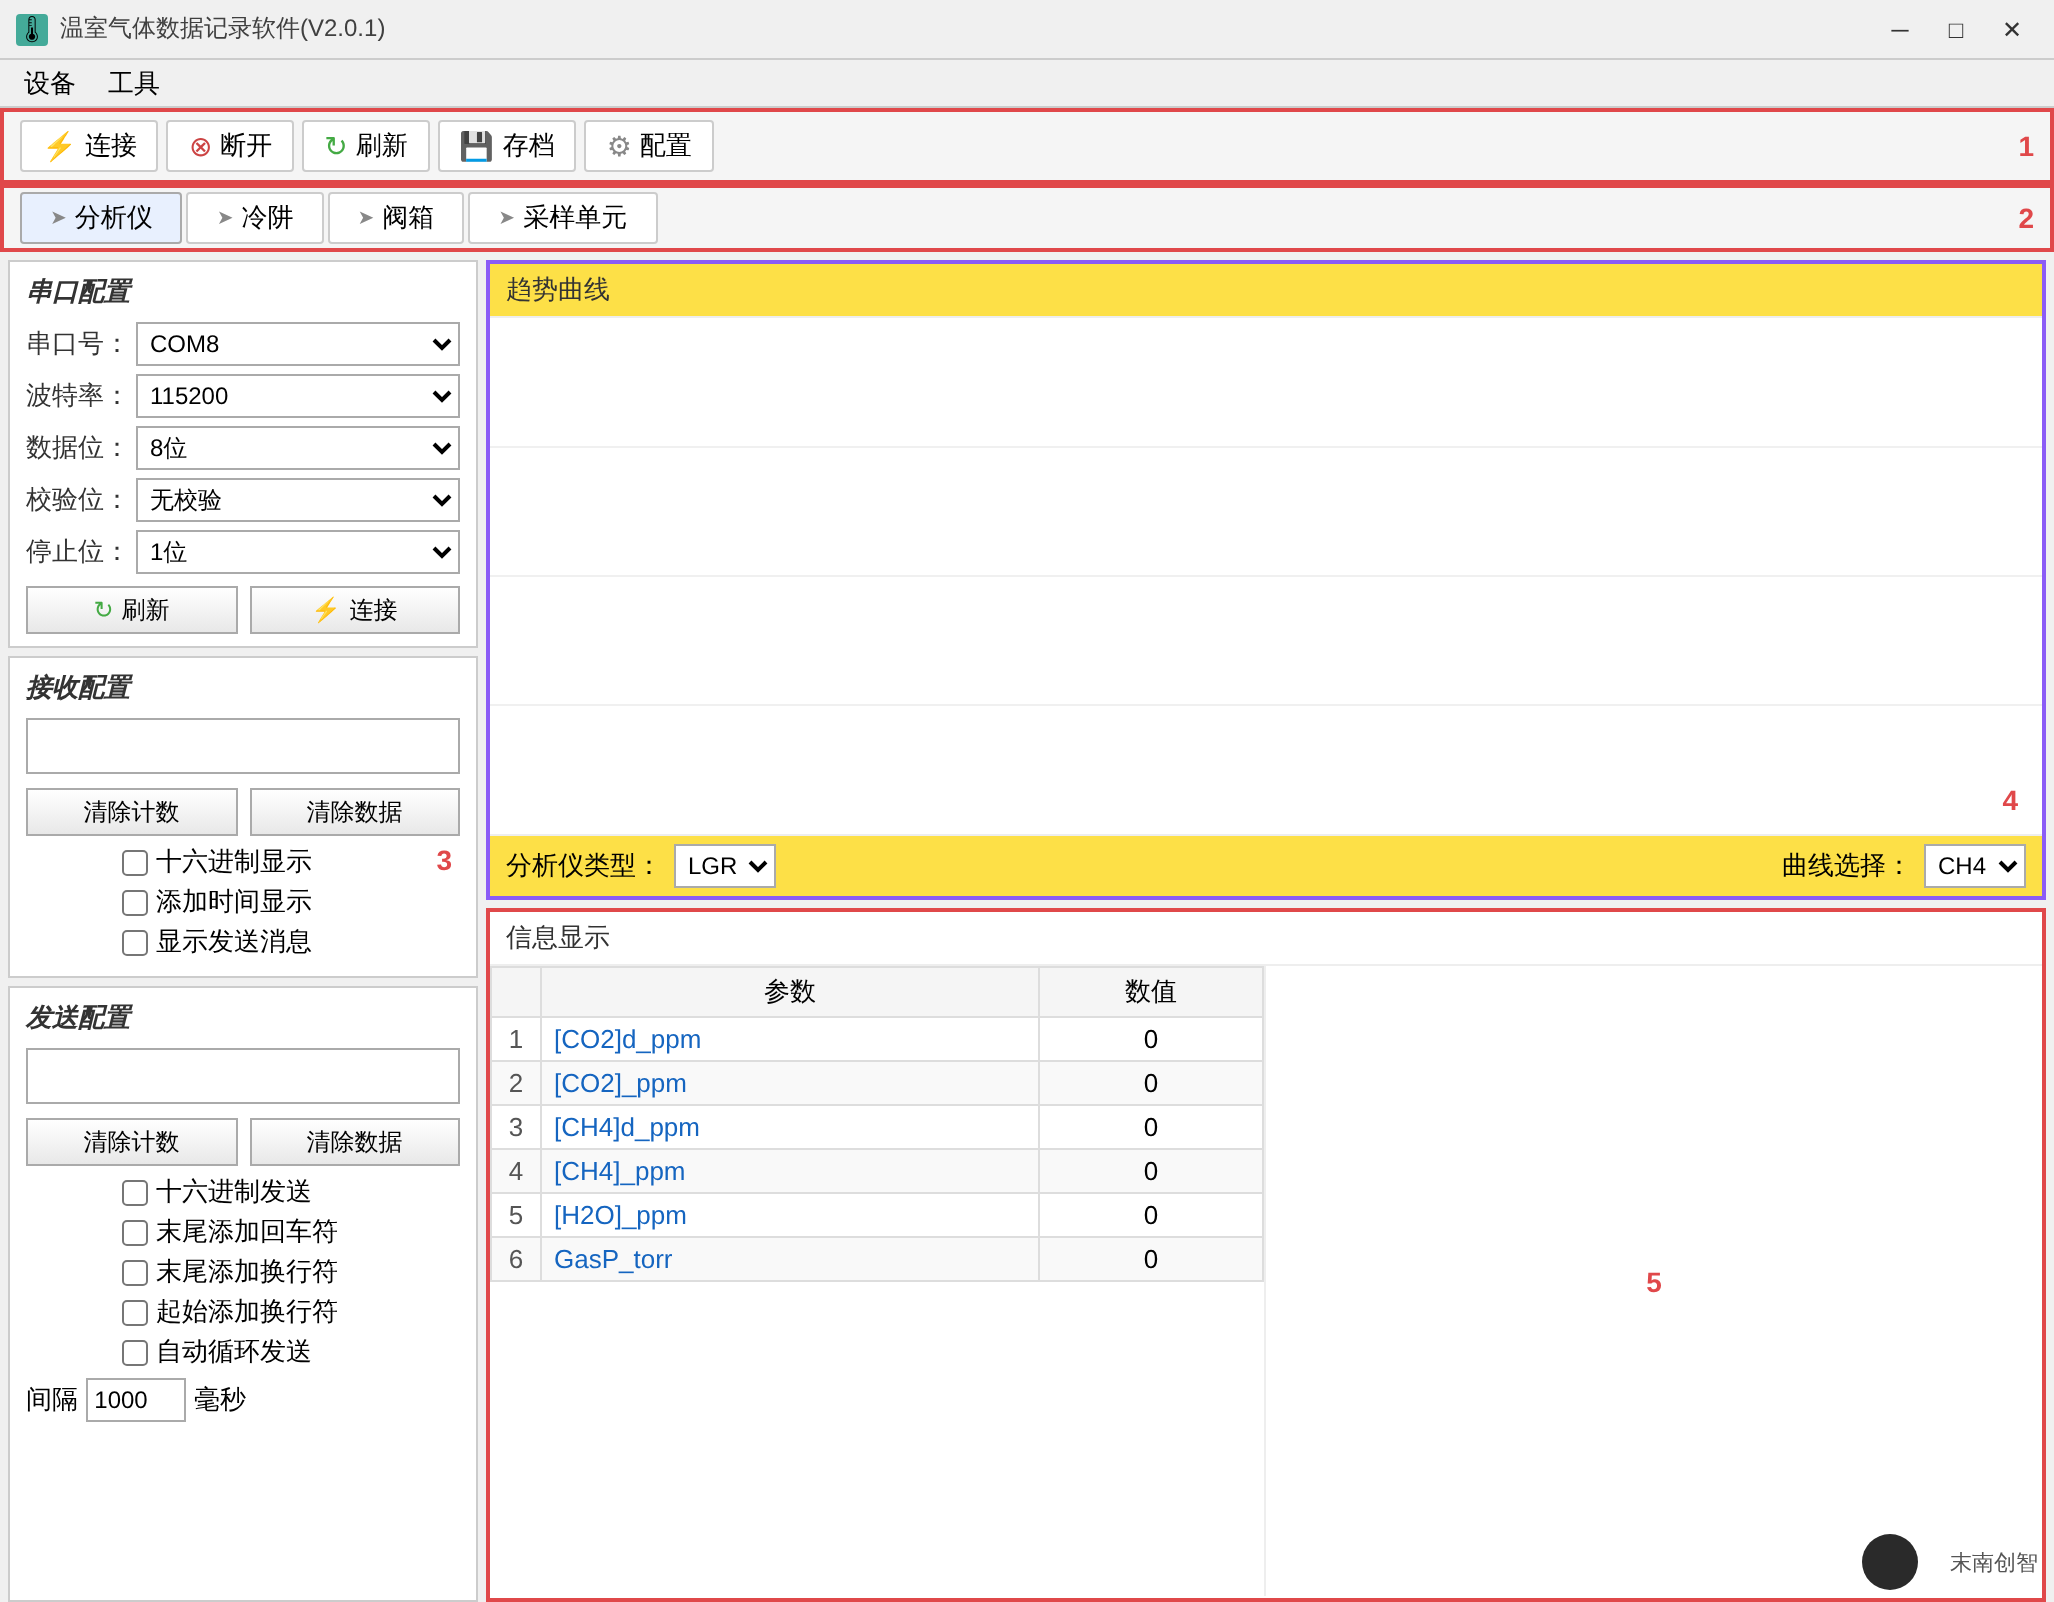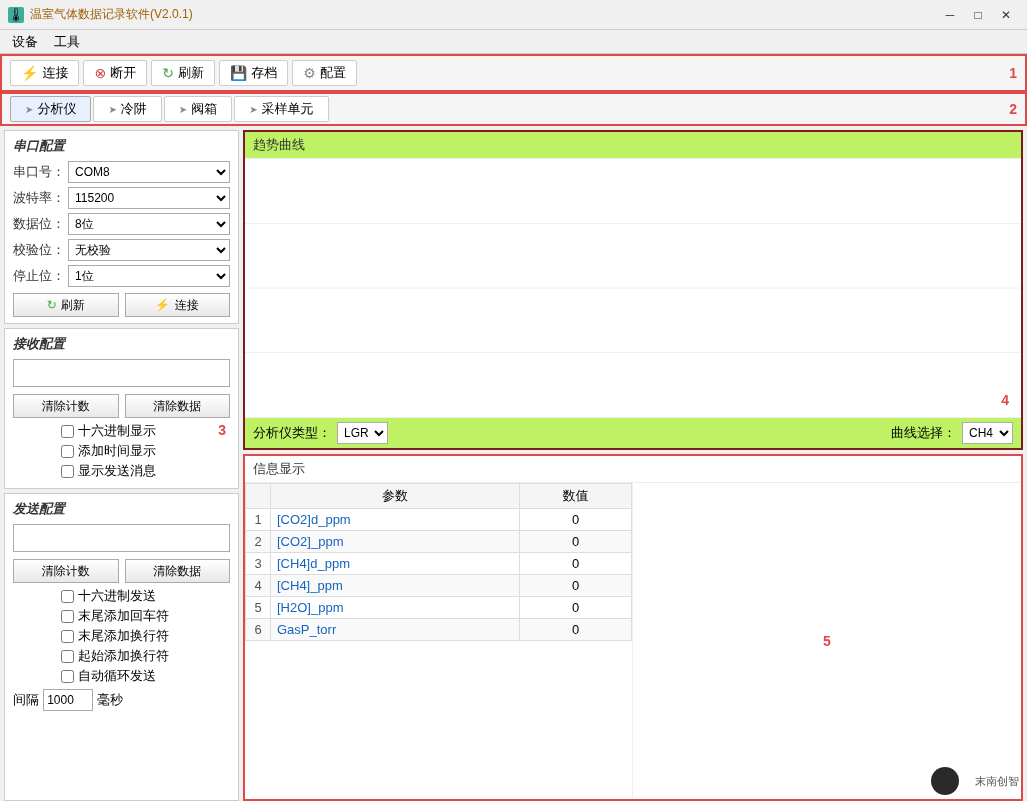--- a/index.html
+++ b/index.html
@@ -2,21 +2,21 @@
 <html><head>
   <meta charset="utf-8">
   <style>
     * { box-sizing: border-box; margin: 0; padding: 0; }
     body { font-family: 'Microsoft YaHei', SimSun, sans-serif; font-size: 13px; background: #f0f0f0; width: 1027px; height: 801px; overflow: hidden; }
     
     
     .title-bar { background: #f0f0f0; height: 30px; display: flex; align-items: center; justify-content: space-between; padding: 0 8px; border-bottom: 1px solid #ccc; }
     .title-bar-left { display: flex; align-items: center; gap: 6px; }
     .title-bar-icon { width: 16px; height: 16px; background: #4a9; border-radius: 2px; display: inline-flex; align-items: center; justify-content: center; }
-    .title-bar-title { font-size: 12px; color: #a16207; }
+    .title-bar-title { font-size: 12px; color: #404040; }
     .title-bar-controls { display: flex; gap: 2px; }
     .title-btn { width: 26px; height: 20px; border: none; background: transparent; cursor: pointer; display: flex; align-items: center; justify-content: center; font-size: 12px; color: #333; }
 
     
     .menu-bar { background: #f0f0f0; height: 24px; display: flex; align-items: center; padding: 0 4px; border-bottom: 1px solid #ccc; }
     .menu-item { padding: 2px 8px; font-size: 13px; cursor: pointer; }
 
     
     .toolbar { background: #f5f5f5; border: 2px solid #e0484a; padding: 4px 8px; display: flex; align-items: center; gap: 4px; position: relative; }
     .toolbar-label { position: absolute; right: 8px; top: 50%; transform: translateY(-50%); color: #e0484a; font-weight: bold; font-size: 14px; }
@@ -52,21 +52,21 @@
 
     
     .send-box { border: 1px solid #ccc; background: white; padding: 6px 8px; flex: 1; }
     .interval-row { display: flex; align-items: center; gap: 4px; font-size: 13px; margin-top: 4px; }
     .number-input { width: 50px; height: 22px; border: 1px solid #aaa; font-size: 12px; padding: 0 2px; text-align: center; }
 
     
     .right-panel { flex: 1; display: flex; flex-direction: column; gap: 4px; }
 
     
-    .trend-box { border: 2px solid #7f1d1d; background: #bef264; position: relative; flex: 0 0 320px; }
+    .trend-box { border: 2px solid #8b5cf6; background: #fde047; position: relative; flex: 0 0 320px; }
     .trend-title { font-size: 13px; color: #333; padding: 4px 8px; }
     .trend-footer { display: flex; align-items: center; justify-content: space-between; padding: 4px 8px; border-top: 1px solid #eee; }
     .footer-left { display: flex; align-items: center; gap: 6px; font-size: 13px; }
     .footer-right { display: flex; align-items: center; gap: 6px; font-size: 13px; }
     .small-select { height: 22px; font-size: 12px; border: 1px solid #aaa; background: white; padding: 0 2px; }
 
     
     .info-box { border: 2px solid #e0484a; background: white; flex: 1; position: relative; }
     .info-title { font-size: 13px; color: #333; padding: 4px 8px; border-bottom: 1px solid #eee; }
     .info-content { display: flex; height: calc(100% - 28px); }

